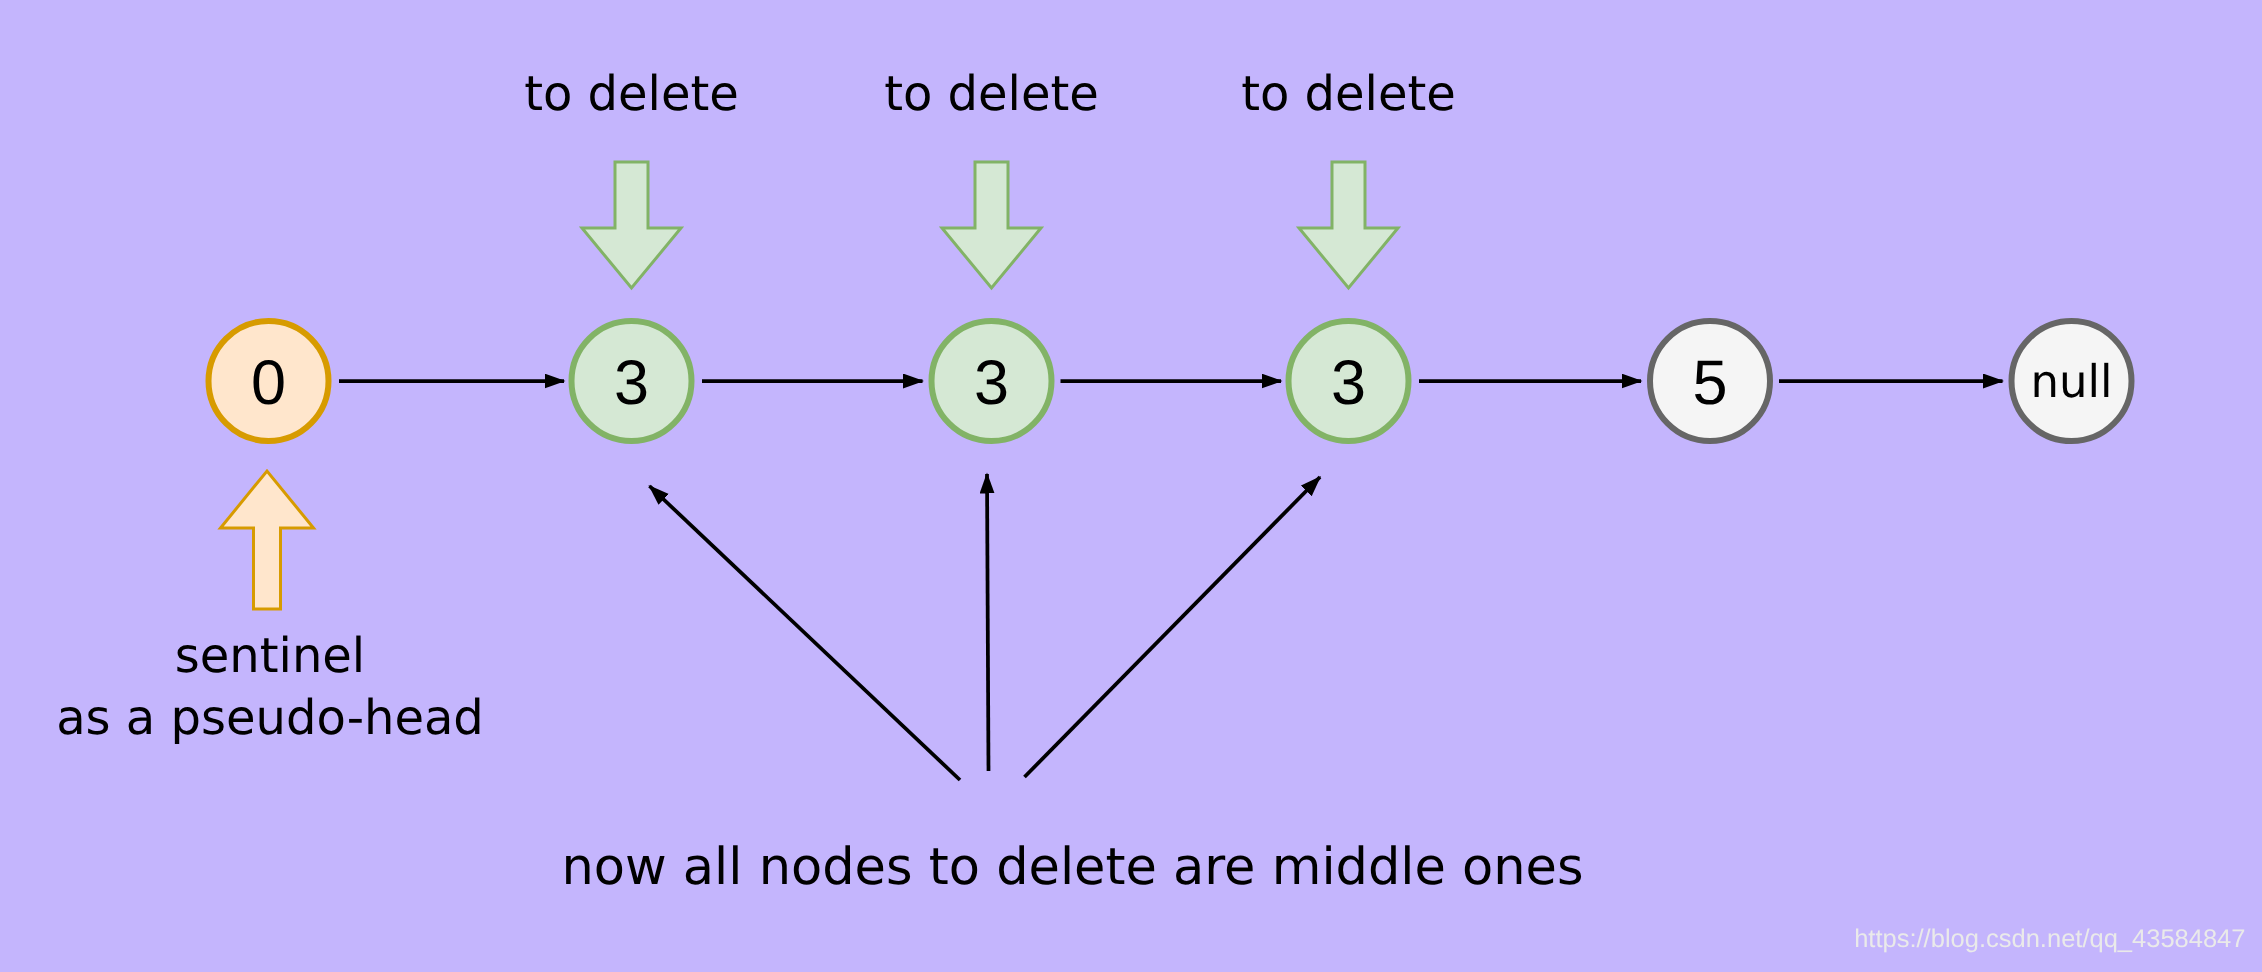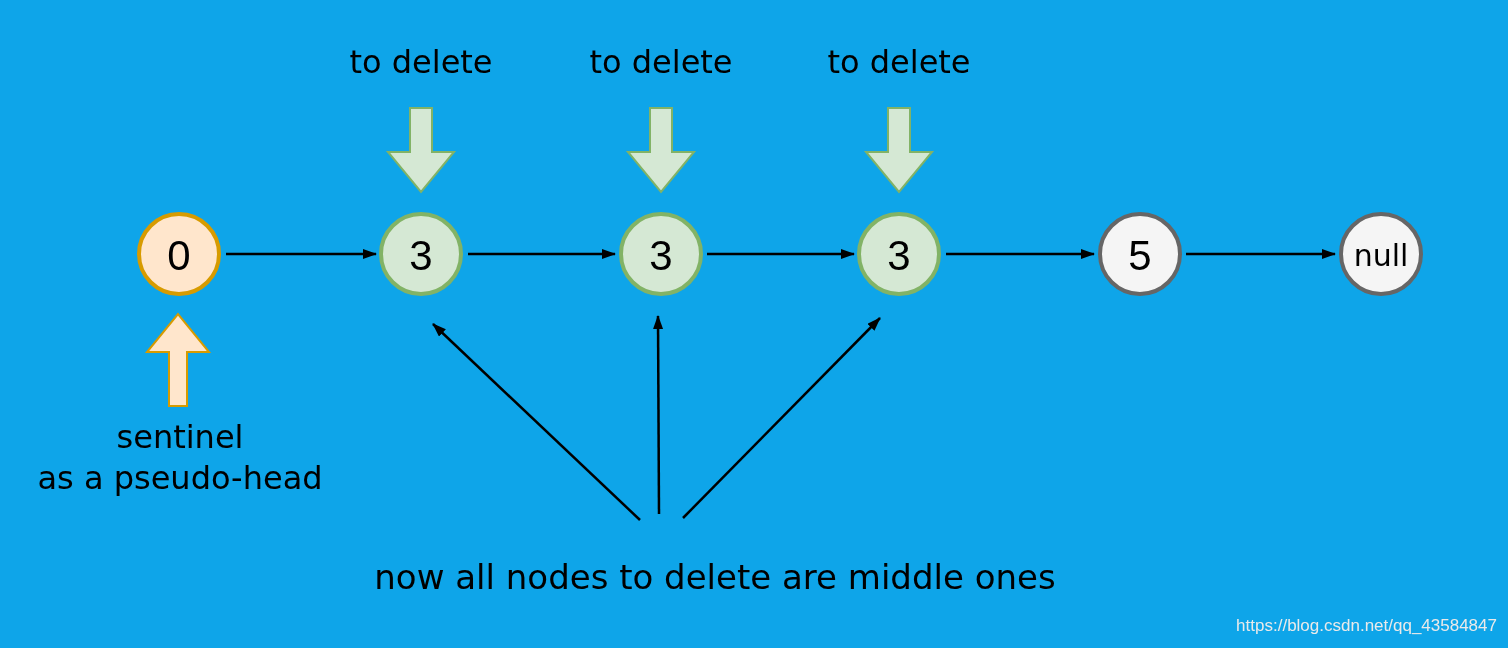--- a/index.html
+++ b/index.html
@@ -4,21 +4,21 @@
 <style>
   html, body {
     margin: 0;
     padding: 0;
     background: #ffffff;
   }
   .canvas {
     position: relative;
     width: 1508px;
     height: 648px;
-    background: #0ea5e9;
+    background: #c4b5fd;
     overflow: hidden;
     font-family: "DejaVu Sans", sans-serif;
   }
   svg { display: block; }
   text { user-select: none; }
   .comic-text {
     font-family: "DejaVu Sans", sans-serif;
     fill: #000000;
   }
   .digit-text {

